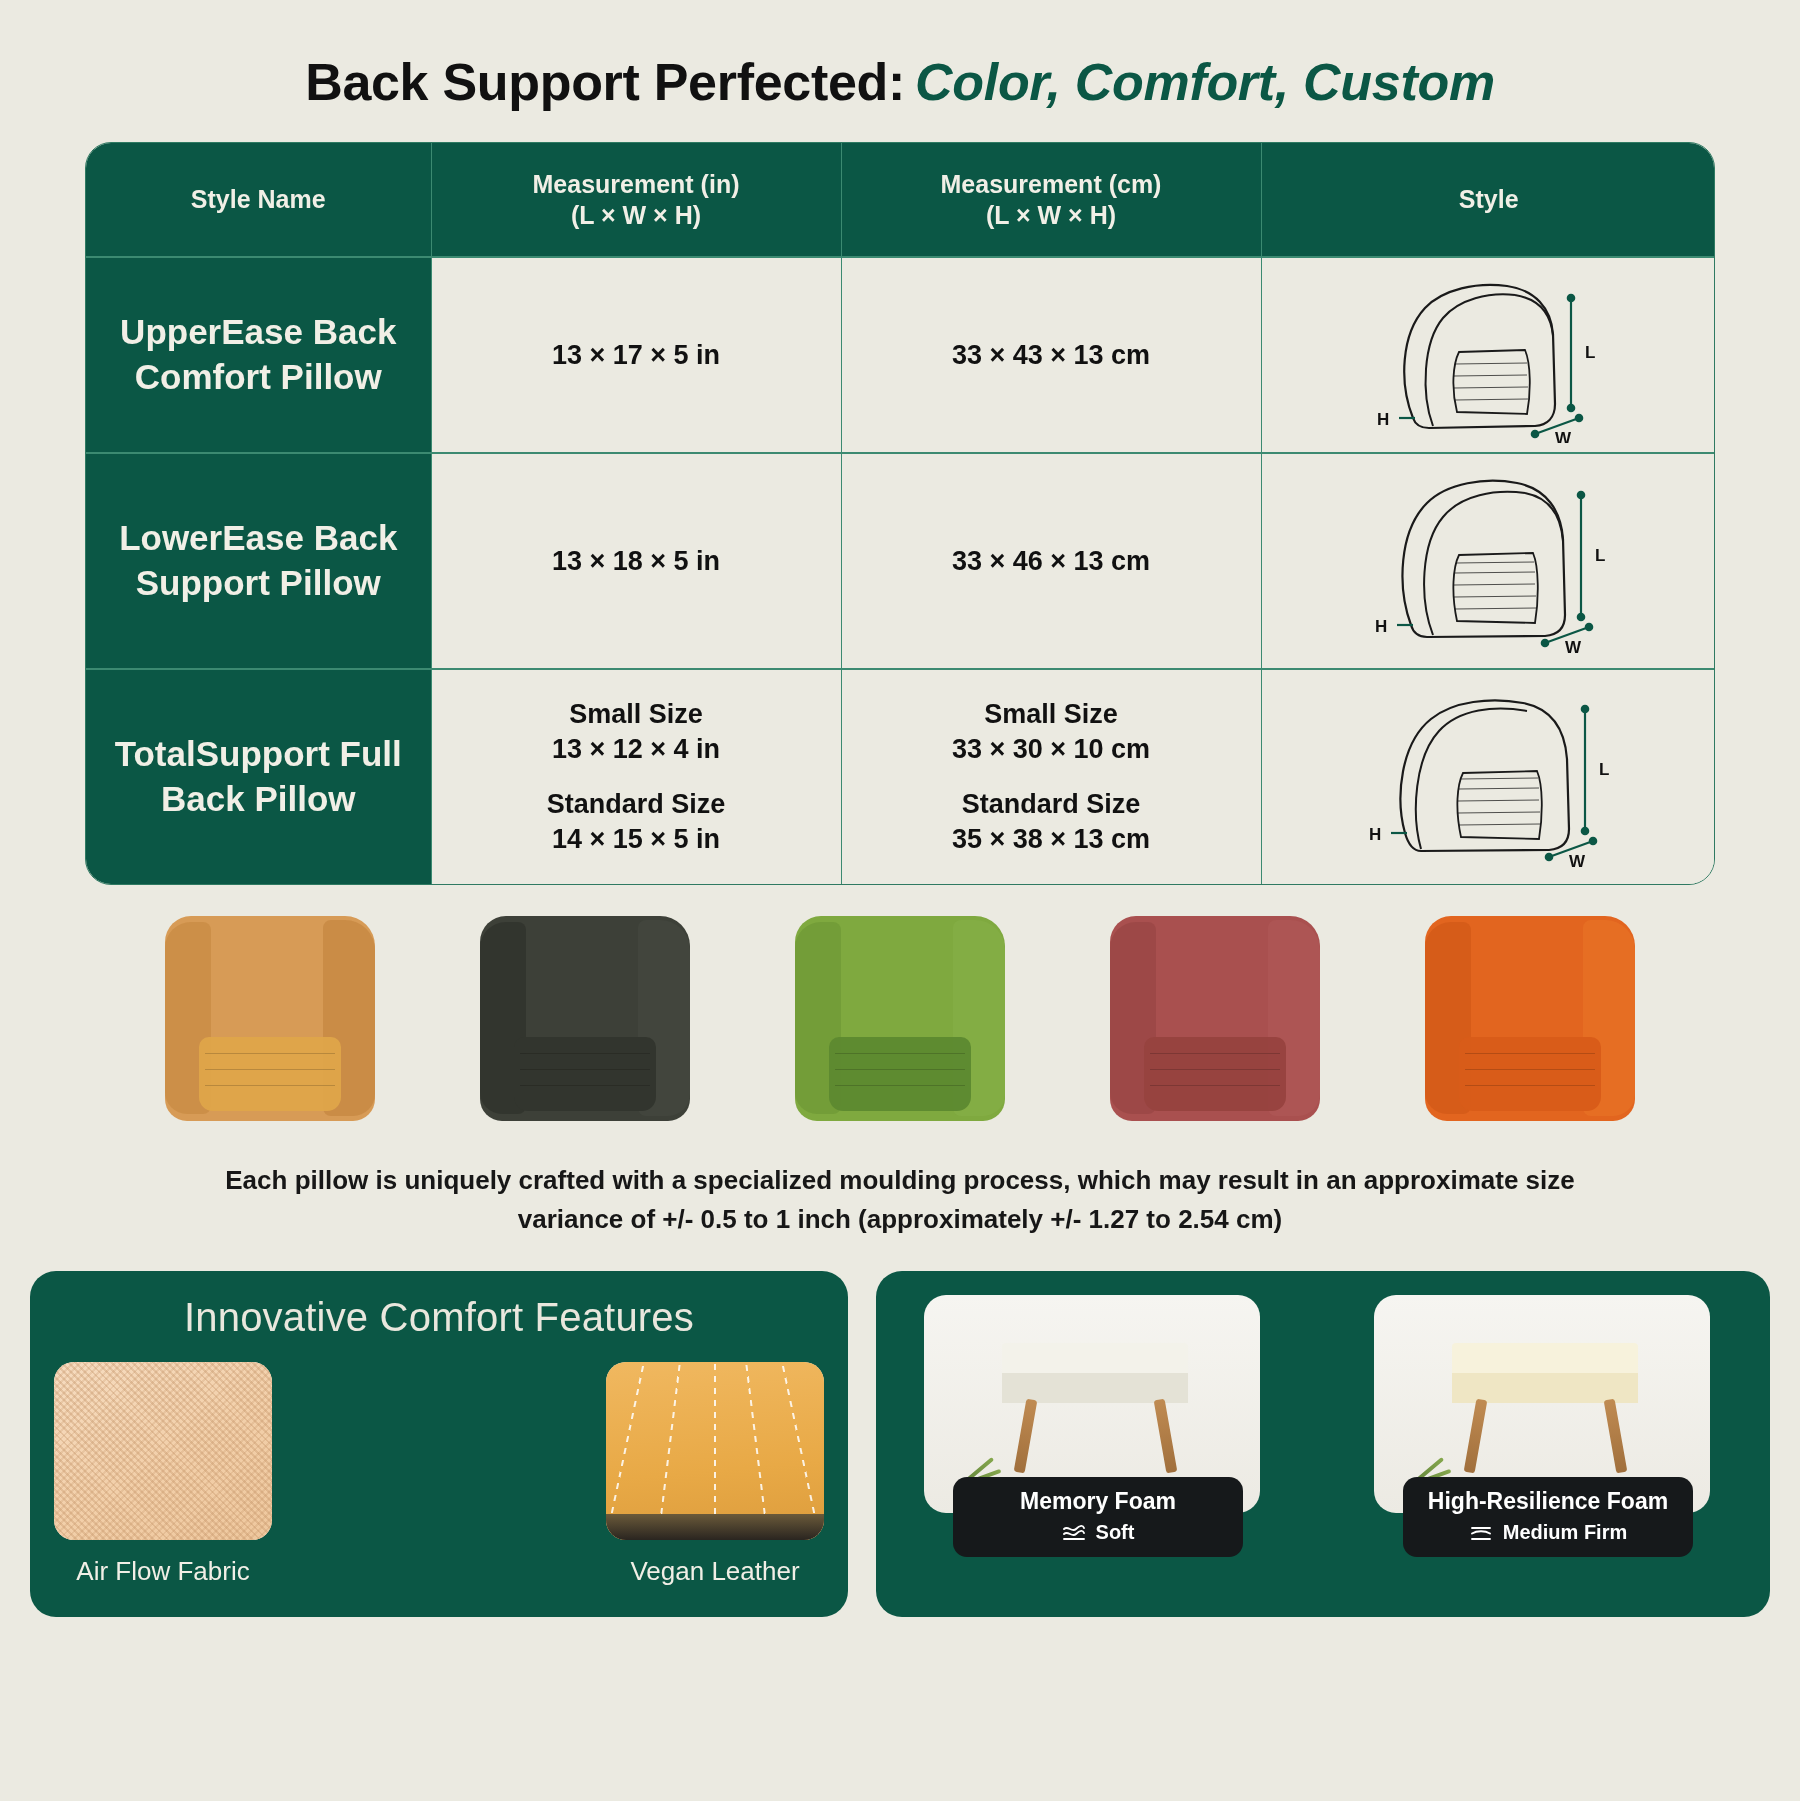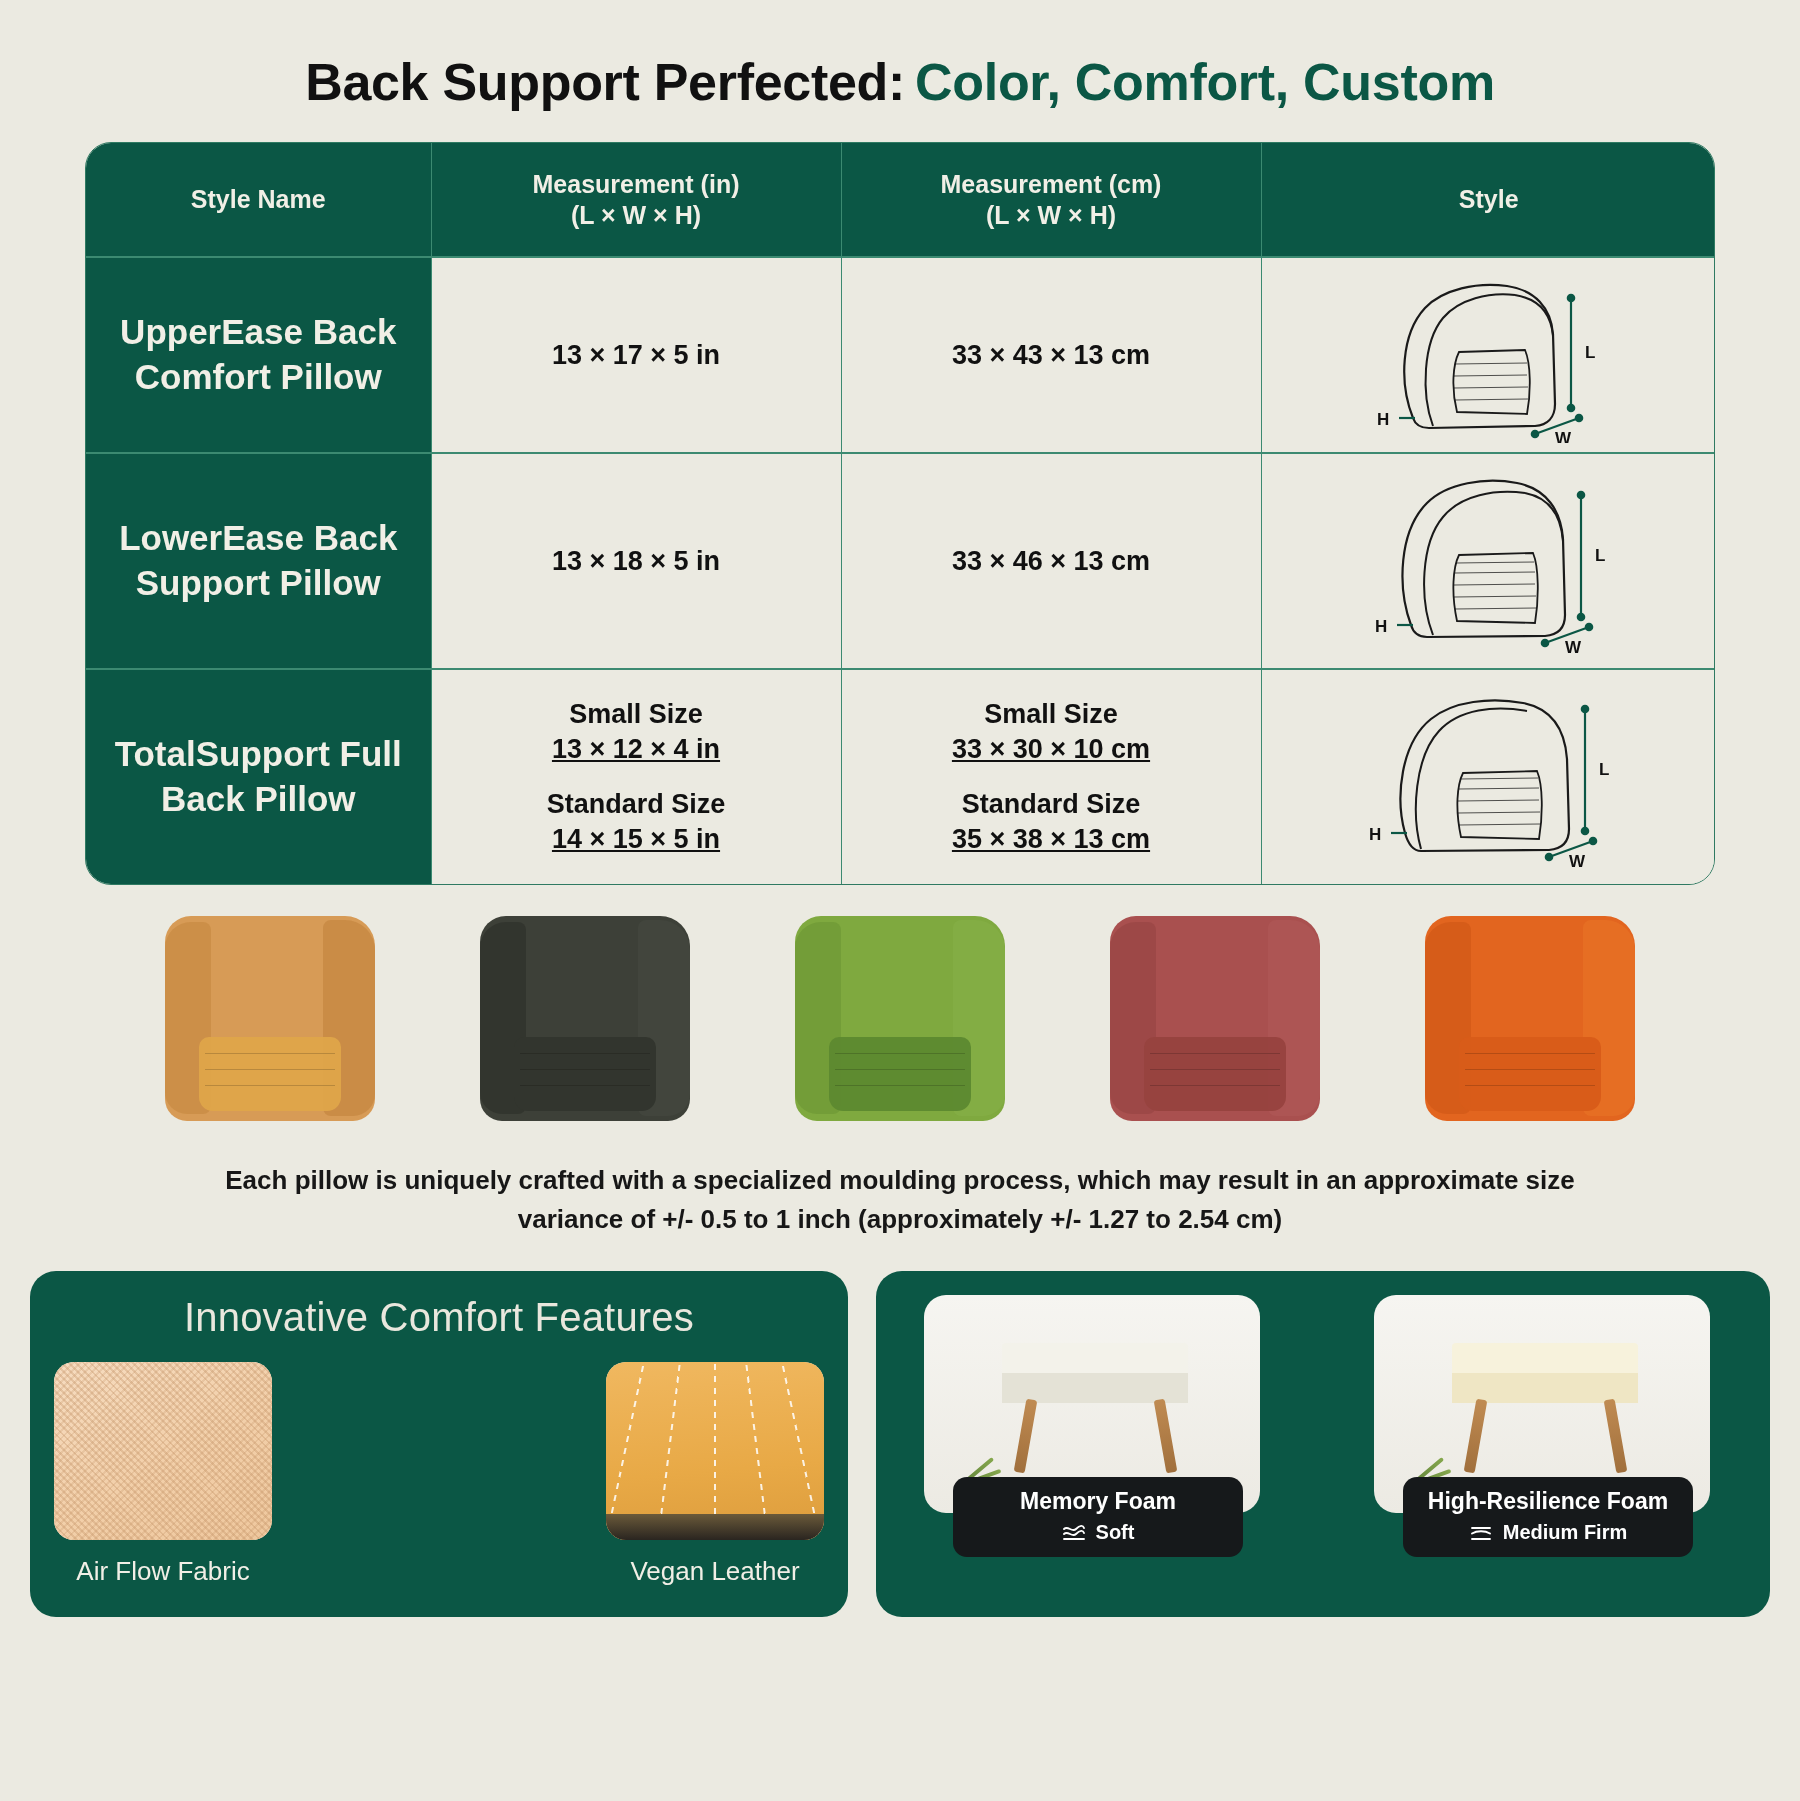--- a/index.html
+++ b/index.html
@@ -14,21 +14,21 @@
   
   .title-row {
     text-align: center;
     padding-top: 52px;
     font-size: 52px;
     font-weight: bold;
     letter-spacing: -0.3px;
     white-space: nowrap;
   }
   .title-a { color: #111111; }
-  .title-b { color: #0b5745; margin-left: 10px; }
+  .title-b { color: #0b5745; margin-left: 10px; font-style: italic; }
 
   
   .table-wrap {
     margin: 30px auto 0 auto;
     width: 1630px;
     border-radius: 26px;
     overflow: hidden;
     border: 1px solid #2f7a62;
   }
   table { width: 100%; border-collapse: collapse; table-layout: fixed; }
@@ -66,21 +66,21 @@
     line-height: 1.28;
     padding: 10px 14px;
     border-top: 2px solid #3c8a71;
   }
   tr.r1 td { height: 196px; }
   tr.r2 td { height: 216px; }
   tr.r3 td { height: 215px; }
   .size-block { line-height: 1.3; }
   .size-block + .size-block { margin-top: 20px; }
   .size-label { display:block; }
-  .size-val { display:block;text-decoration:underline; }
+  .size-val { display:block; }
 
   .style-cell { padding: 6px; }
   .style-cell svg { display: block; margin: 0 auto; }
 
   
   .pillows {
     position: relative;
     width: 1630px;
     margin: 18px auto 0 auto;
     height: 230px;

